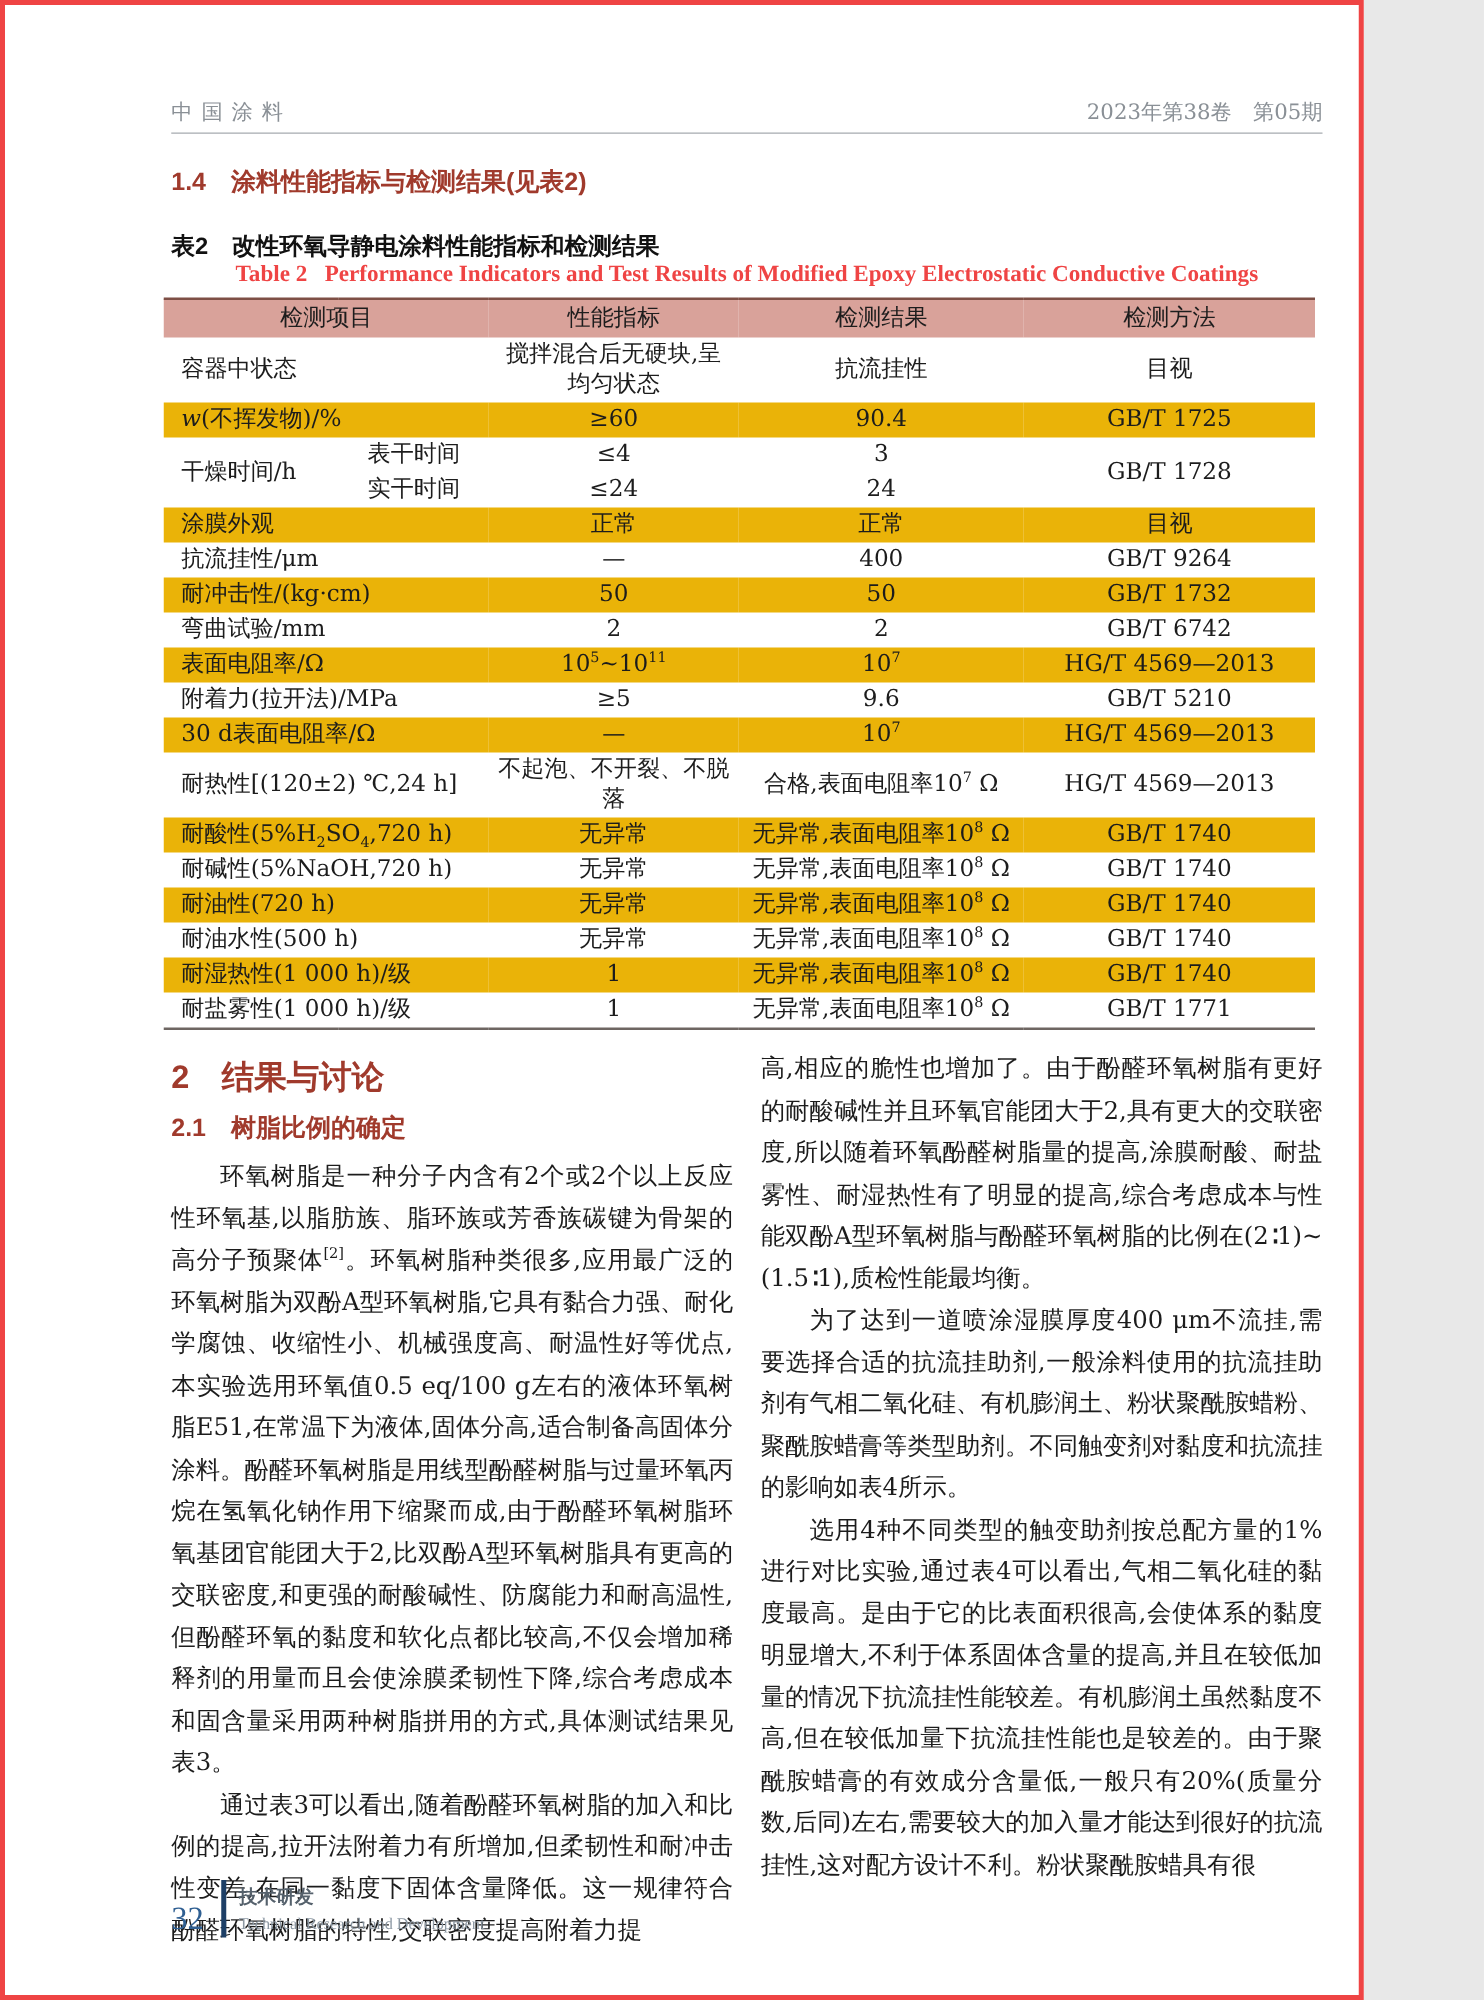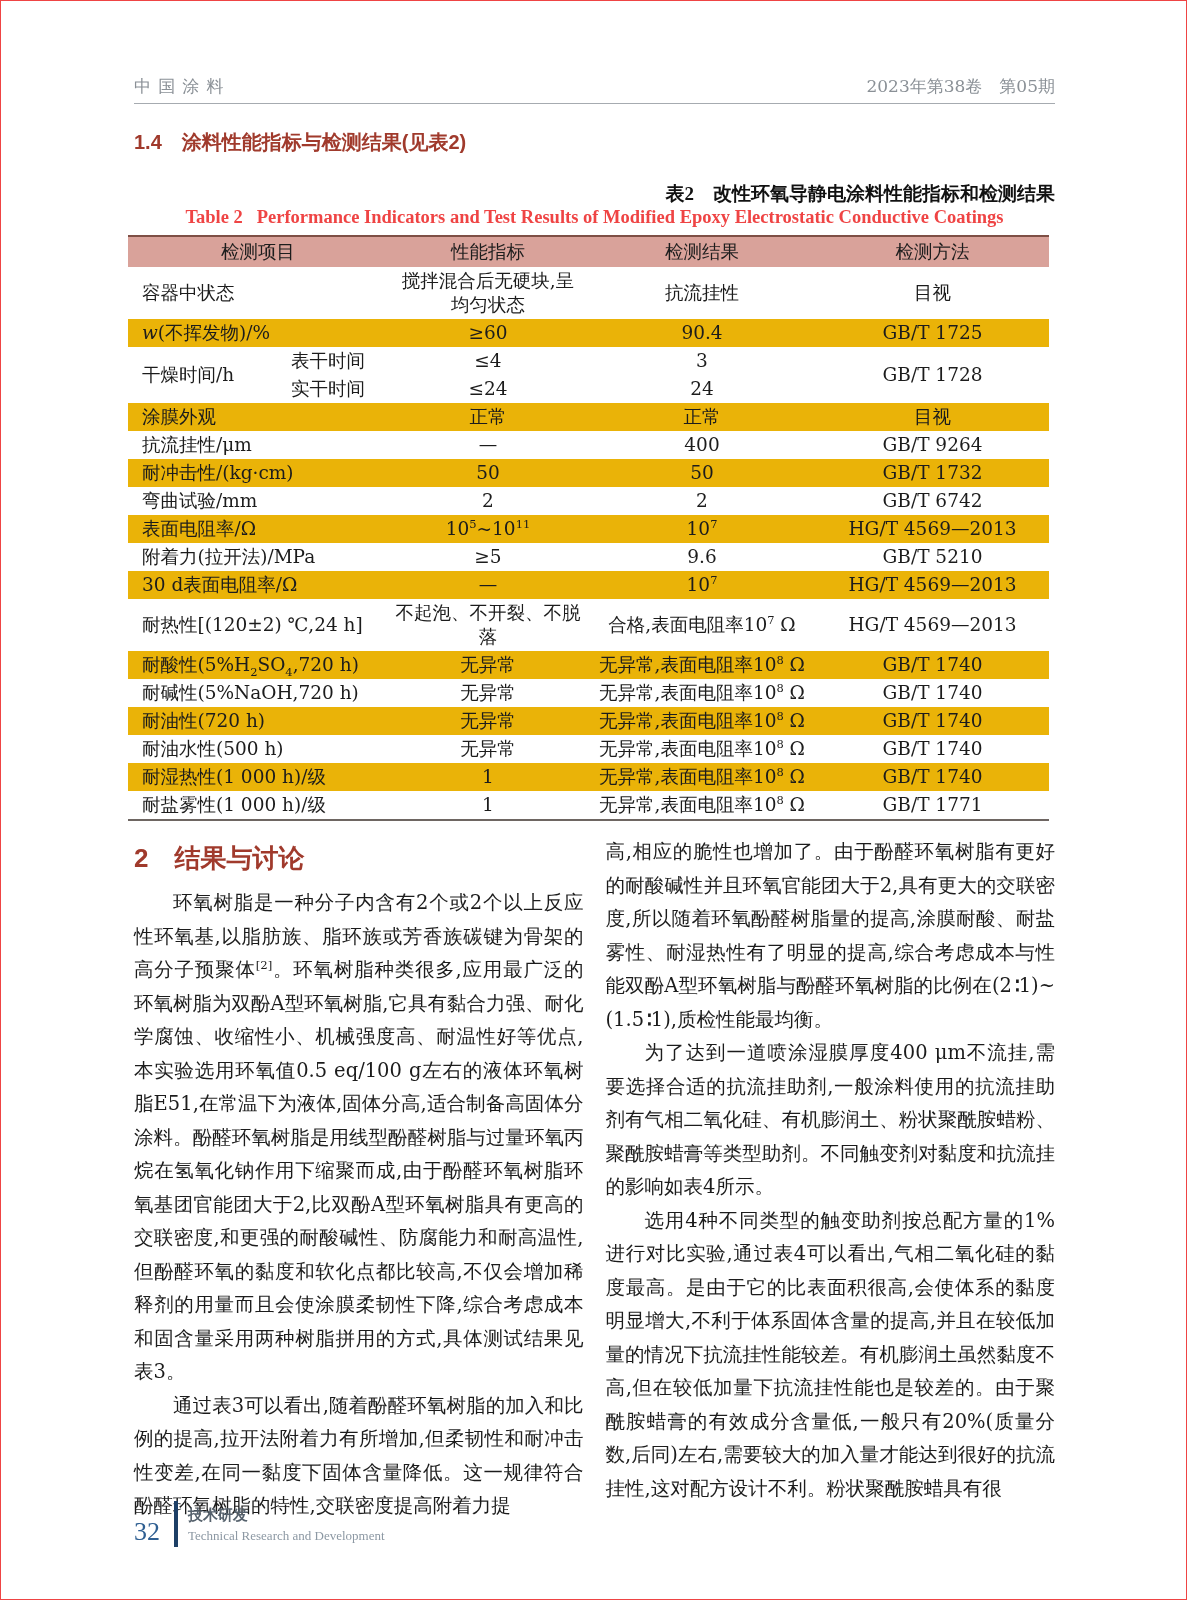--- a/index.html
+++ b/index.html
@@ -1,20 +1,20 @@
 <!DOCTYPE html>
 <html><head>
 <meta charset="utf-8">
 <style>
   html,body{margin:0;padding:0;background:#e8e8e8;}
   .page{
     position:relative;
-    width:1187px;height:1600px;
+    width:1091px;height:1600px;
     background:#ffffff;
-    border:1px solid #ef4444;
+    border:4px solid #ef4444;
     box-sizing:border-box;
     font-family:"DejaVu Serif", serif;
     color:#1c1c1c;
     overflow:hidden;
   }
   
   .page-header{
     position:absolute;top:74px;left:133px;width:921px;
     display:flex;justify-content:space-between;align-items:flex-end;
     color:#8a9096;font-size:17px;
@@ -29,22 +29,22 @@
   .sec-head{
     position:absolute;left:133px;
     color:#a03a2c;font-weight:bold;
     font-family:"Liberation Sans", sans-serif;
     white-space:pre-wrap;margin:0;
   }
   .sec14{top:128px;font-size:20px;}
   
   .cap-zh{
     position:absolute;top:180px;left:133px;width:921px;
-    text-align:right;font-weight:bold;font-size:19px;
-    font-family:Liberation Serif, serif;color:#111;
+    text-align:left;font-weight:bold;font-size:19px;
+    font-family:Liberation Sans, sans-serif;color:#111;
     white-space:pre-wrap;
   }
   .cap-en{
     position:absolute;top:206px;left:133px;width:921px;
     text-align:center;font-weight:bold;font-size:18.5px;
     font-family:"Liberation Serif", serif;color:#ef4444;
     white-space:pre-wrap;
   }
   
   table.perf{
@@ -246,20 +246,21 @@
           <td>1</td>
           <td>无异常,表面电阻率10<sup>8</sup> Ω</td>
           <td>GB/T 1771</td>
         </tr>
       </tbody>
   </table>
 
   <div class="columns">
     <div class="col">
       <h1 class="h-results">2　结果与讨论</h1>
+      <h3 class="h-sub">2.1　树脂比例的确定</h3>
       <p class="indent">环氧树脂是一种分子内含有2个或2个以上反应性环氧基,以脂肪族、脂环族或芳香族碳键为骨架的高分子预聚体<sup>[2]</sup>。环氧树脂种类很多,应用最广泛的环氧树脂为双酚A型环氧树脂,它具有黏合力强、耐化学腐蚀、收缩性小、机械强度高、耐温性好等优点,本实验选用环氧值0.5 eq/100 g左右的液体环氧树脂E51,在常温下为液体,固体分高,适合制备高固体分涂料。酚醛环氧树脂是用线型酚醛树脂与过量环氧丙烷在氢氧化钠作用下缩聚而成,由于酚醛环氧树脂环氧基团官能团大于2,比双酚A型环氧树脂具有更高的交联密度,和更强的耐酸碱性、防腐能力和耐高温性,但酚醛环氧的黏度和软化点都比较高,不仅会增加稀释剂的用量而且会使涂膜柔韧性下降,综合考虑成本和固含量采用两种树脂拼用的方式,具体测试结果见表3。</p>
       <p class="indent">通过表3可以看出,随着酚醛环氧树脂的加入和比例的提高,拉开法附着力有所增加,但柔韧性和耐冲击性变差,在同一黏度下固体含量降低。这一规律符合酚醛环氧树脂的特性,交联密度提高附着力提</p>
     </div>
     <div class="col">
       <p>高,相应的脆性也增加了。由于酚醛环氧树脂有更好的耐酸碱性并且环氧官能团大于2,具有更大的交联密度,所以随着环氧酚醛树脂量的提高,涂膜耐酸、耐盐雾性、耐湿热性有了明显的提高,综合考虑成本与性能双酚A型环氧树脂与酚醛环氧树脂的比例在(2∶1)~(1.5∶1),质检性能最均衡。</p>
       <p class="indent">为了达到一道喷涂湿膜厚度400 μm不流挂,需要选择合适的抗流挂助剂,一般涂料使用的抗流挂助剂有气相二氧化硅、有机膨润土、粉状聚酰胺蜡粉、聚酰胺蜡膏等类型助剂。不同触变剂对黏度和抗流挂的影响如表4所示。</p>
       <p class="indent">选用4种不同类型的触变助剂按总配方量的1%进行对比实验,通过表4可以看出,气相二氧化硅的黏度最高。是由于它的比表面积很高,会使体系的黏度明显增大,不利于体系固体含量的提高,并且在较低加量的情况下抗流挂性能较差。有机膨润土虽然黏度不高,但在较低加量下抗流挂性能也是较差的。由于聚酰胺蜡膏的有效成分含量低,一般只有20%(质量分数,后同)左右,需要较大的加入量才能达到很好的抗流挂性,这对配方设计不利。粉状聚酰胺蜡具有很</p>
     </div>
   </div>
 

